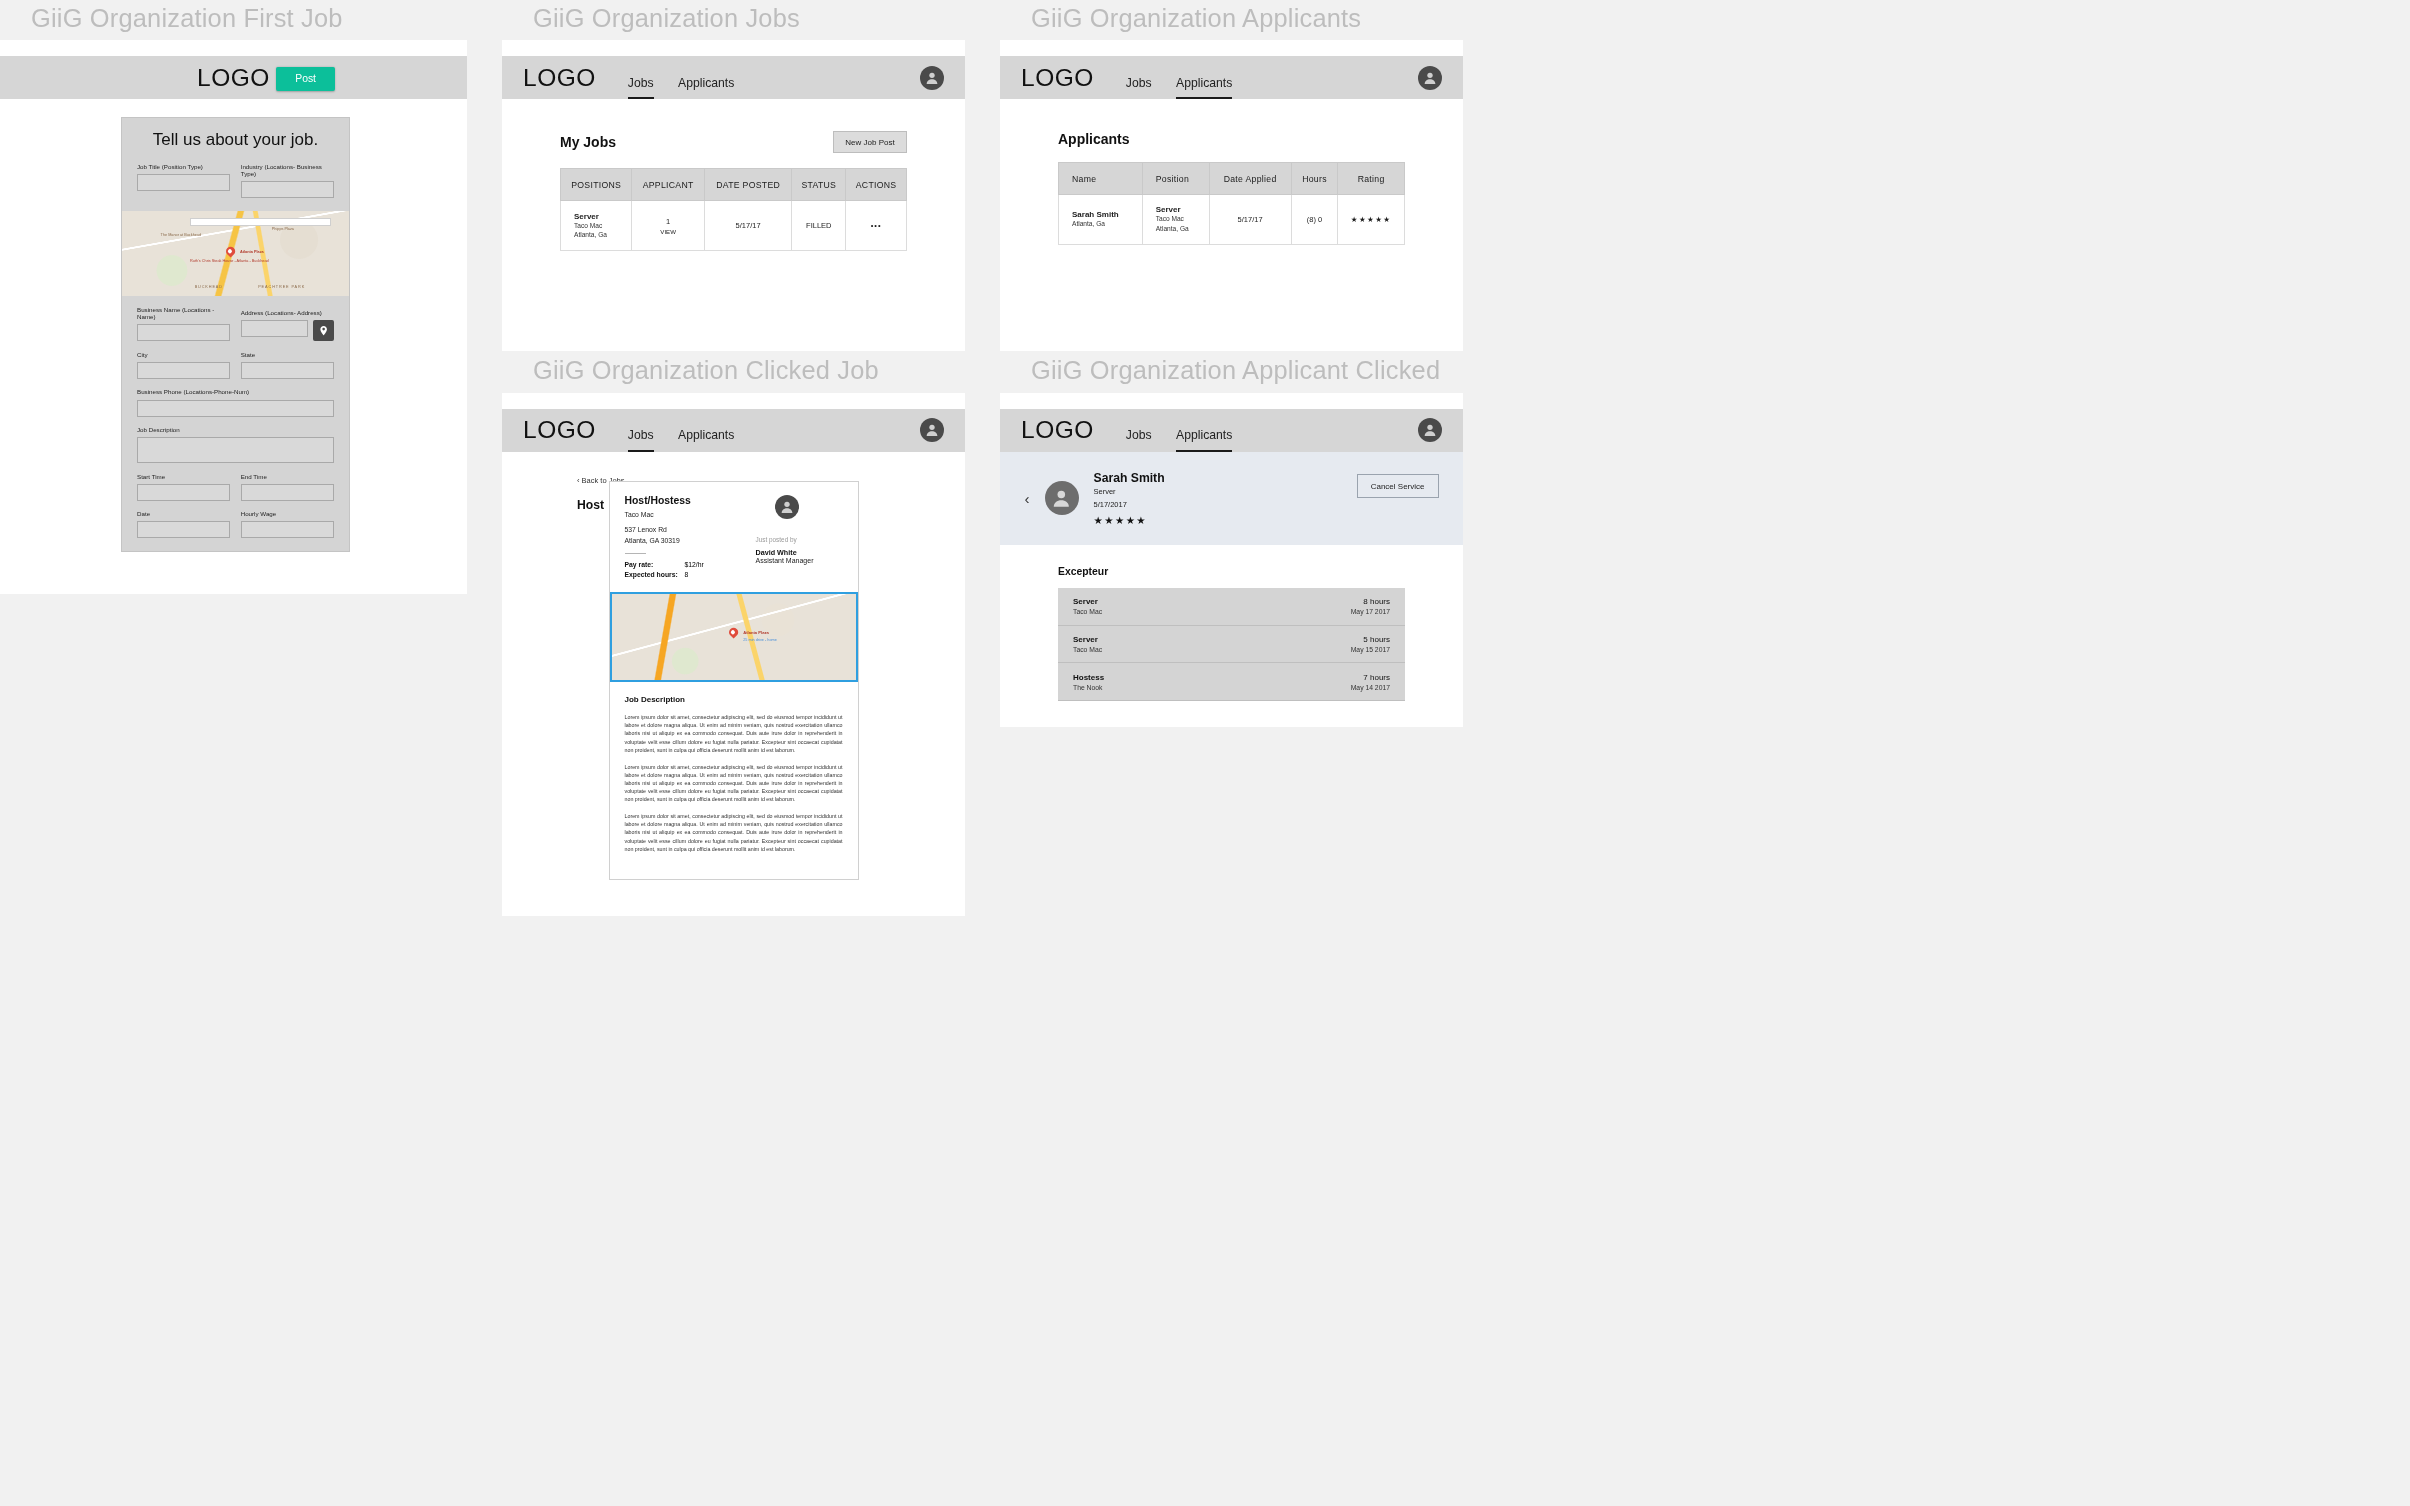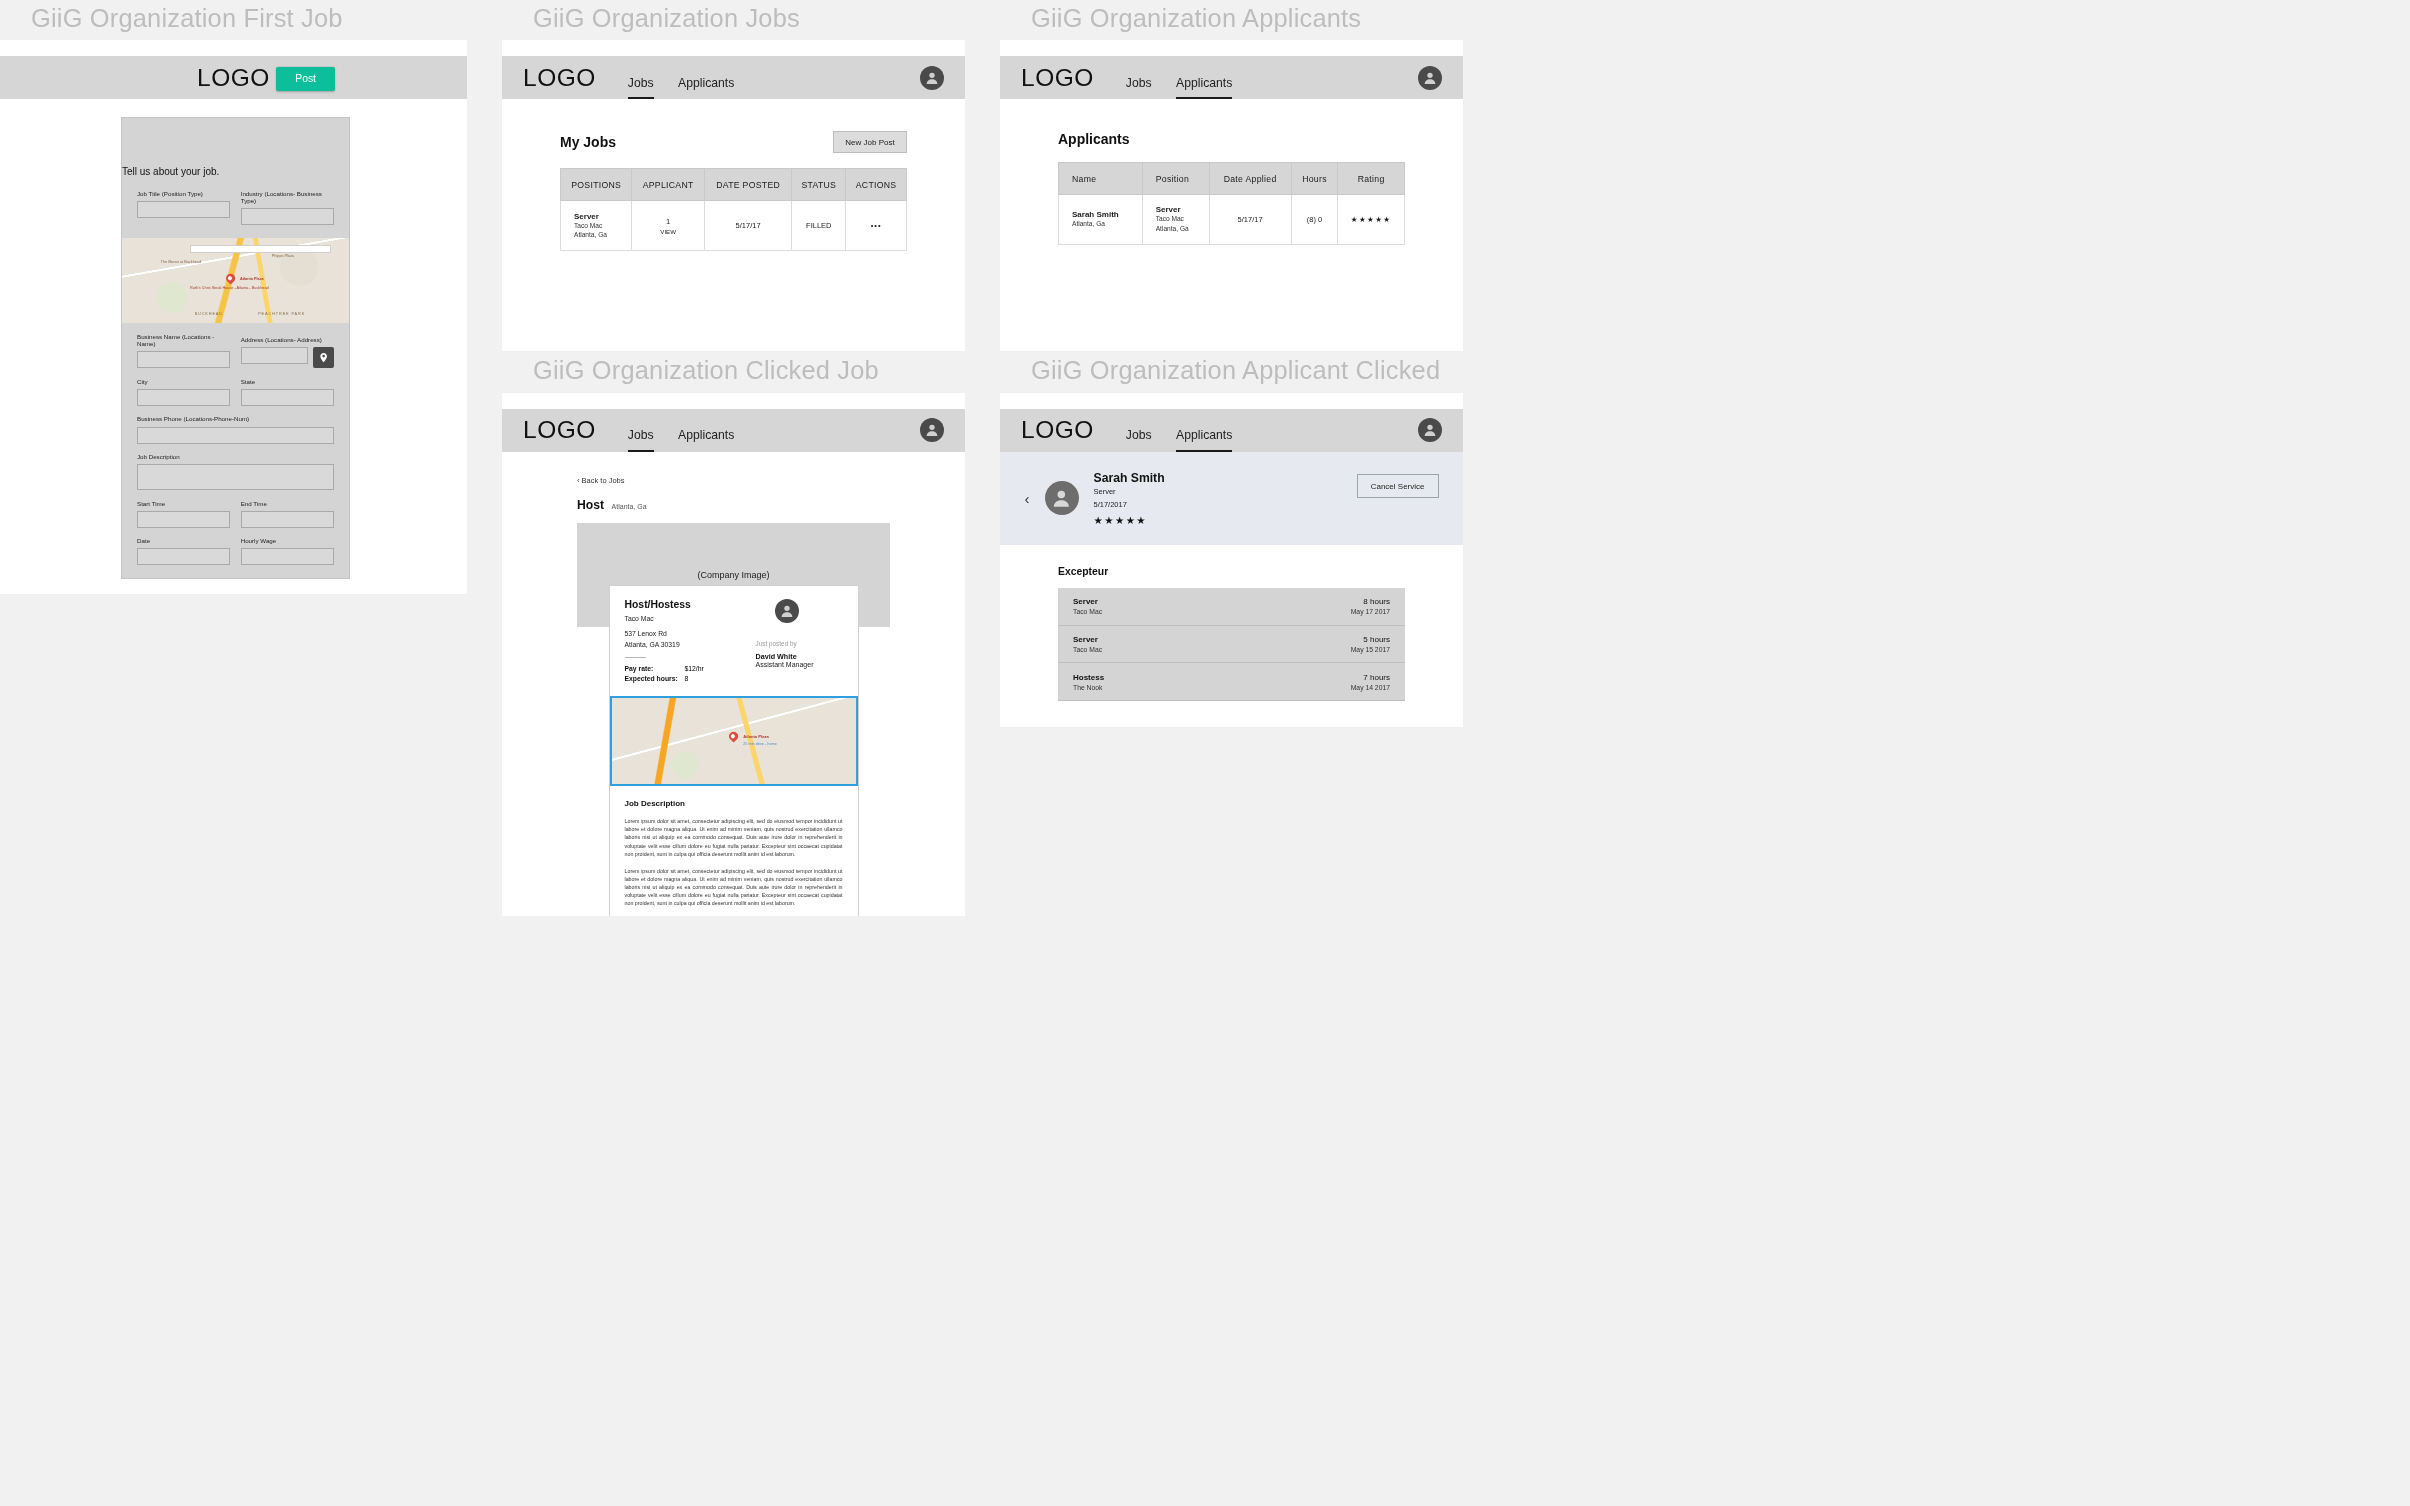--- a/index.html
+++ b/index.html
@@ -50,21 +50,21 @@
     display: flex; align-items: center; justify-content: center;
   }
   .avatar-ic svg { width: 16px; height: 16px; fill: #cfcfcf; }
 
   
   .form-card {
     position: absolute; left: 121px; top: 77px;
     width: 229px; background: #d4d4d4; border: 0.9px solid #c4c4c4;
     padding: 0 0 13px 0;
   }
-  .form-head { font-size: 10px; color: #111; padding: 11.3px 0 13px; margin-top: 36px; }
+  .form-head { text-align: center; font-size: 17px; color: #111; padding: 11.3px 0 13px; }
   .fgrid { display: flex; gap: 10.4px; padding: 0 15px; }
   .fcol { flex: 1; }
   .flabel { font-size: 6.2px; color: #1d1d1d; margin-bottom: 3.8px; line-height: 1.2; }
   .finput {
     background: #d9d9d9; border: 0.9px solid #a9a9a9; height: 17px; width: 100%;
   }
   .finput.tall { height: 26px; }
   .frow { padding: 0 15px; margin-top: 9.4px; }
   .map-strip {
     height: 85px; margin-top: 13px; position: relative;
@@ -440,21 +440,20 @@
         </div>
       </div>
 
       <div style="padding:17px 75px 0;">
         <span class="back-link">‹ Back to Jobs</span>
         <div class="job-head">
           <span class="t">Host</span>
           <span class="s">Atlanta, Ga</span>
         </div>
 
-        <div class="company-img">(Company Image)</div>
 
         <div class="job-card">
           <div class="jc-top">
             <div class="jc-left">
               <div class="jc-title">Host/Hostess</div>
               <div class="jc-line">Taco Mac</div>
               <div class="jc-line" style="margin-top:4.7px;">537 Lenox Rd</div>
               <div class="jc-line">Atlanta, GA 30319</div>
               <div class="jc-rule"></div>
               <div class="jc-kv">

